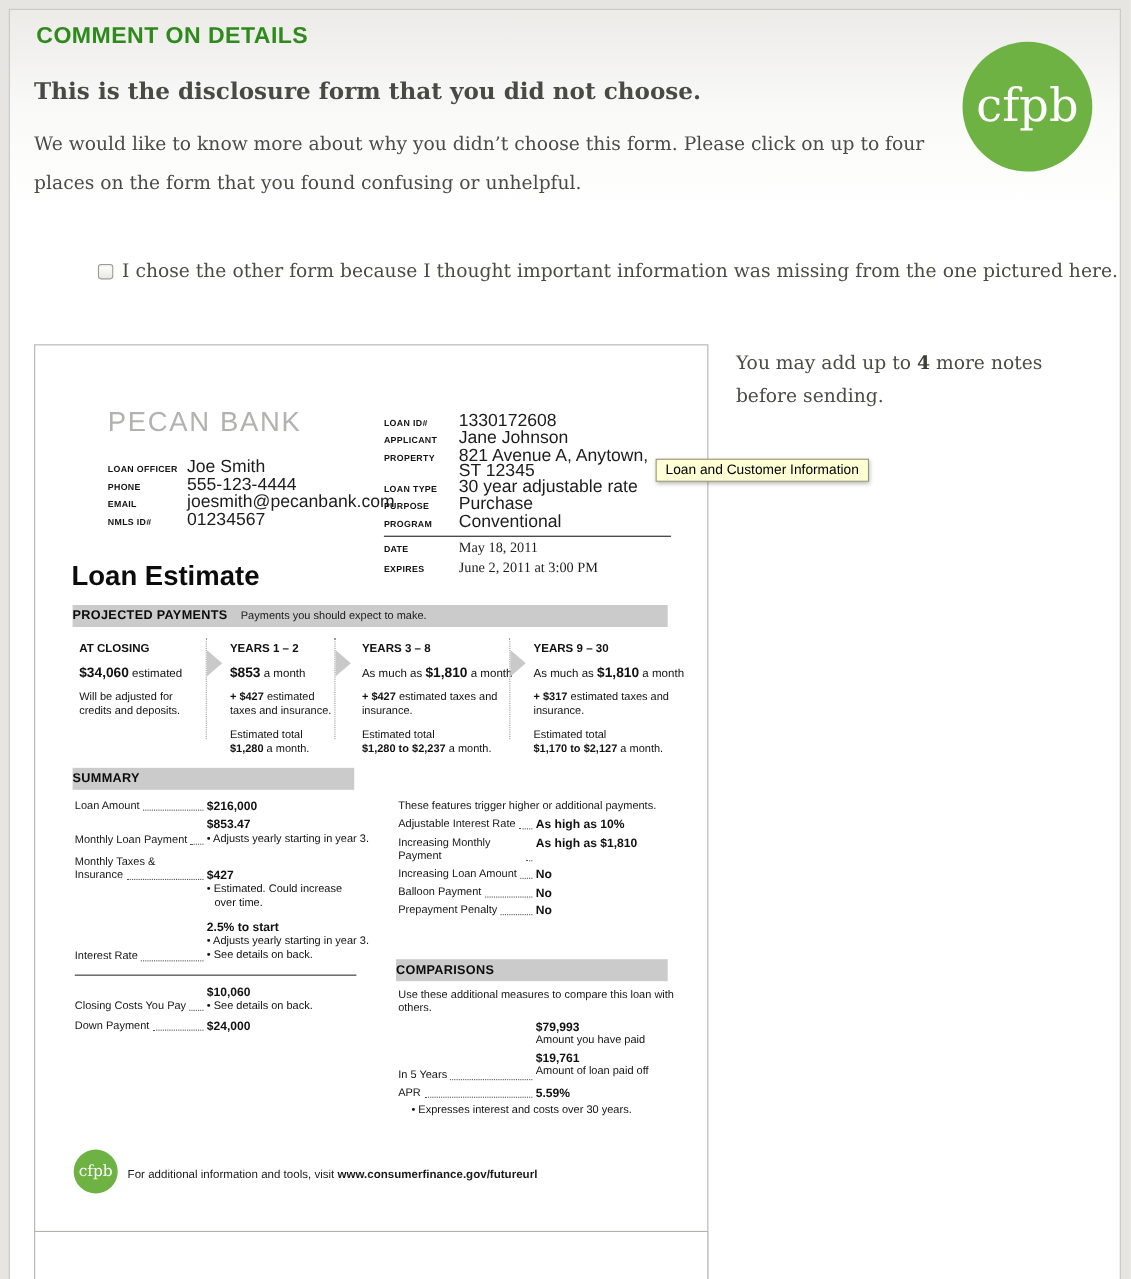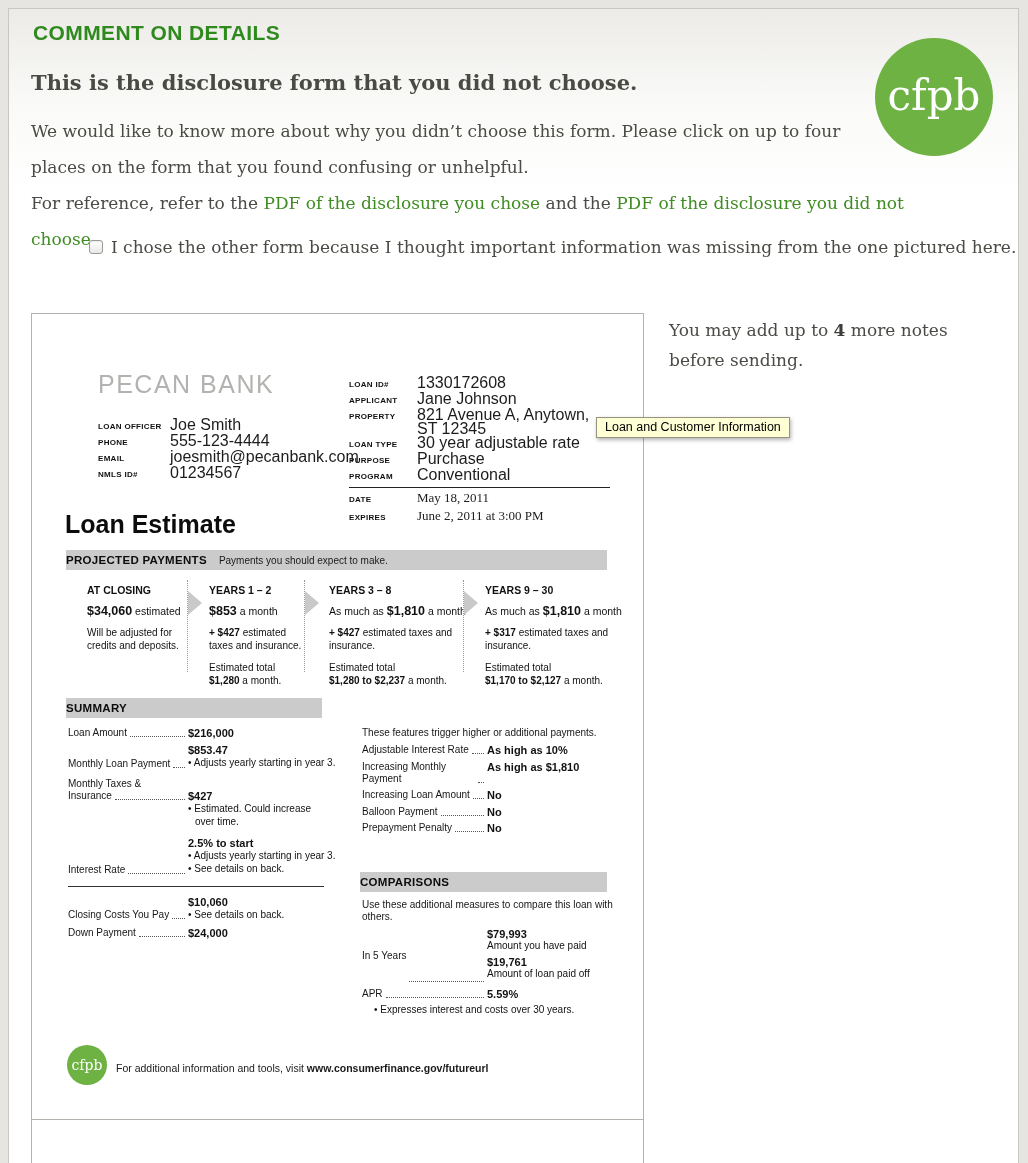--- a/index.html
+++ b/index.html
@@ -62,21 +62,21 @@
   .bar { position:absolute; height:20px; background:#cbcbcb; display:flex; align-items:center;
          }
   .bar .bt { font-size:11.5px; font-weight:bold; letter-spacing:.3px; color:#0c0c0c; }
   .bar .bs { font-size:10px; margin-left:12px; color:#1a1a1a; }
   .pp-bar { left:34px; top:236px; width:541px; }
   .sum-bar { left:34px; top:384px; width:256px; }
   .cau-bar { left:328px; top:384px; width:247px; }
   .cmp-bar { left:328px; top:558px; width:247px; }
 
   .ppc { position:absolute; top:270px; font-size:10px; line-height:12.5px; }
-  .ppc1 { left:55px; width:106px; }
+  .ppc1 { left:40px; width:106px; }
   .ppc2 { left:177px; width:96px; }
   .ppc3 { left:297px; width:142px; }
   .ppc4 { left:453px; width:157px; }
   .pph { font-size:10.5px; font-weight:bold; margin-bottom:8px; }
   .ppa { font-size:10.5px; margin-bottom:10px; }
   .ppa .big { font-size:12.5px; font-weight:bold; }
   .ppl { margin-bottom:10px; }
   .b { font-weight:bold; }
   .pp-sep { position:absolute; top:266px; height:92px; width:0; border-left:1px dotted #999; }
   .sep1 { left:155px; } .sep2 { left:272px; } .sep3 { left:431px; }
@@ -115,21 +115,20 @@
   <div class="page-title">COMMENT ON DETAILS</div>
 
   <div class="logo-big">
     <span>cfpb</span>
   </div>
 
   <div class="h2">This is the disclosure form that you did not choose.</div>
 
   <div class="para p1">We would like to know more about why you didn’t choose this form. Please click on up to four places on the form that you found confusing or unhelpful.</div>
 
-  <div class="para p2"><span>For reference, refer to the </span><a>PDF of the disclosure you chose</a><span> and the </span><a>PDF of the disclosure you did not choose</a><span>.</span></div>
 
   <div class="cbrow">
     <span class="cb" role="checkbox" aria-checked="false"></span>
     <label>I chose the other form because I thought important information was missing from the one pictured here.</label>
   </div>
 
   <div class="form-box">
     <div class="fb">
 
       <div class="bank-name">PECAN BANK</div>
@@ -335,21 +334,21 @@
         </div>
       </div>
 
       <div class="bar cmp-bar">
         <span class="bt">COMPARISONS</span>
       </div>
 
       <div class="cmp">
         <div class="cintro">Use these additional measures to compare this loan with others.</div>
         <div class="crow">
-          <div class="sl" style="align-items:center;">
+          <div class="sl" style="align-items:flex-end;">
               <span>In 5 Years</span>
               <span class="leader" style="align-self:flex-end;"></span>
             </div>
           <div class="sv">
             <span>$79,993</span>
             <div class="ccap">Amount you have paid</div>
             <div style="margin-top:2px;"><span>$19,761</span></div>
             <div class="ccap">Amount of loan paid off</div>
           </div>
         </div>

